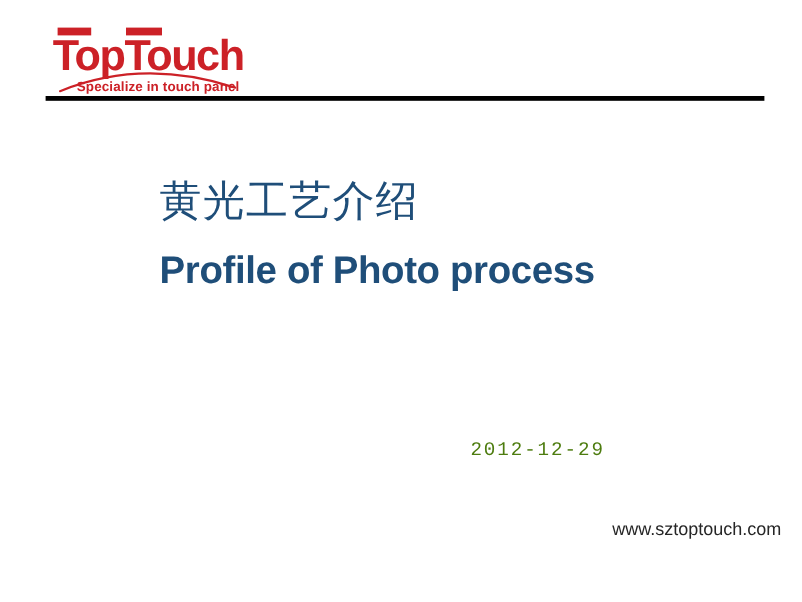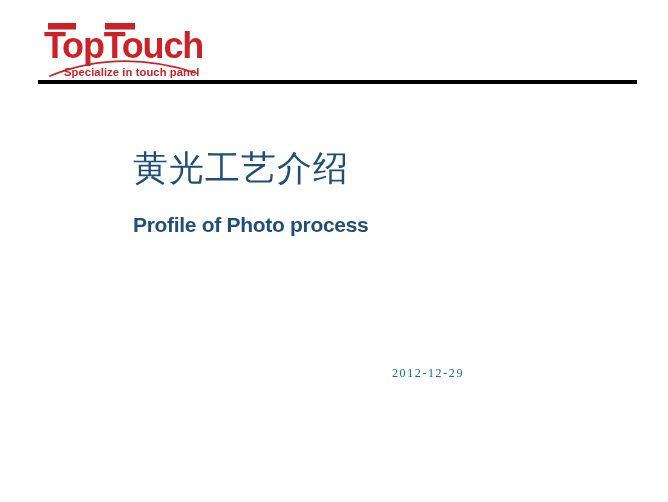--- a/index.html
+++ b/index.html
@@ -72,35 +72,35 @@
     font-size: 35px;
     line-height: 40px;
     color: #1f4e79;
     letter-spacing: 1px;
     white-space: nowrap;
   }
   .title-en {
     margin-top: 19px;
     font-family: "Liberation Sans", sans-serif;
     font-weight: bold;
-    font-size: 21px;
+    font-size: 32px;
     line-height: 36px;
     color: #1f4e79;
     letter-spacing: -0.3px;
     white-space: nowrap;
   }
 
   
   .date-line {
     position: absolute;
     left: 392px;
     top: 366px;
-    font-family: Liberation Serif, serif;
-    font-size: 12px;
-    color: #0f766e;
+    font-family: Liberation Mono, monospace;
+    font-size: 16px;
+    color: #4d7c0f;
     letter-spacing: 1.6px;
     white-space: nowrap;
   }
 
   
   .footer-url {
     position: absolute;
     right: 17px;
     bottom: 6px;
     font-family: "Liberation Sans", sans-serif;
@@ -132,14 +132,15 @@
 
   <div class="divider"></div>
 
   <div class="title-group">
     <div class="title-cn">黄光工艺介绍</div>
     <div class="title-en">Profile of Photo process</div>
   </div>
 
   <div class="date-line">2012-12-29</div>
 
+  <div class="footer-url">www.sztoptouch.com</div>
 
 </div>
 
 </body></html>

